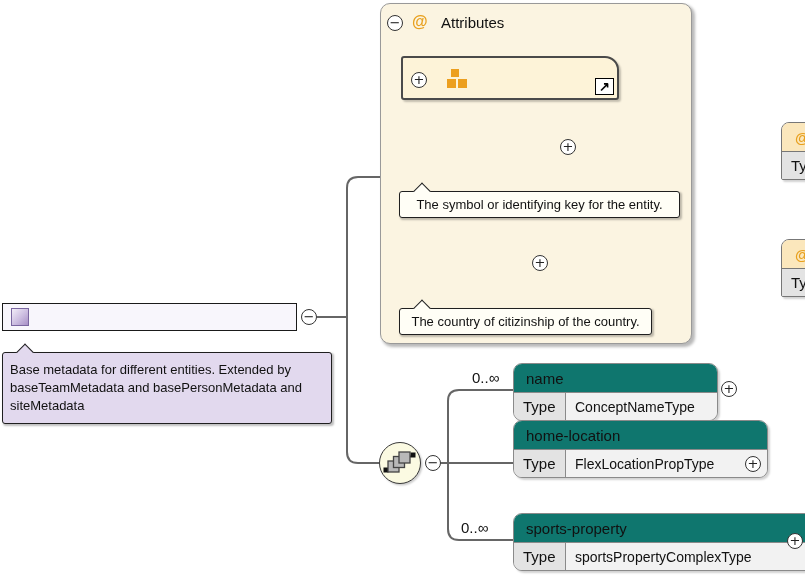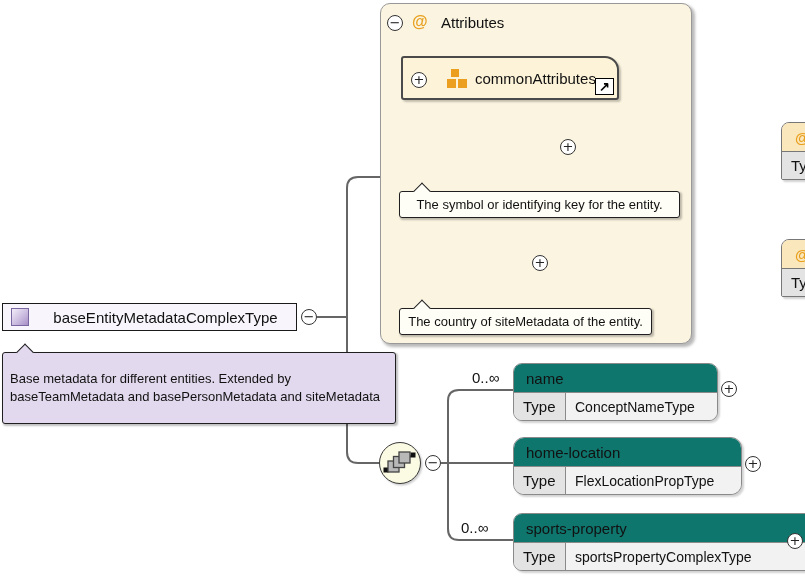--- a/index.html
+++ b/index.html
@@ -36,21 +36,21 @@
   
   .callout{
     position:absolute;box-sizing:border-box;border:1.6px solid #1f1f1f;border-radius:3px;
     box-shadow:1.5px 1.5px 2px rgba(0,0,0,.25);font-size:13px;z-index:2;
   }
   .callout .ptr{
     position:absolute;top:-7px;left:16px;width:11px;height:11px;
     transform:rotate(45deg);background:inherit;
     border-left:1.6px solid #1f1f1f;border-top:1.6px solid #1f1f1f;
   }
-  .callout.purple{background:#E2D9EE;left:2px;top:352px;width:394px;padding:17px 7px;line-height:18px;}
+  .callout.purple{background:#E2D9EE;left:2px;top:352px;width:330px;padding:8px 7px;line-height:18px;}
   .callout.cream{background:#FFFEF6;height:27px;display:flex;align-items:center;justify-content:center;white-space:nowrap;}
 
   
   .panel{
     position:absolute;left:380px;top:3px;width:312px;height:341px;box-sizing:border-box;
     background:#FBF4E1;border:1.6px solid #999;border-radius:10px;
     box-shadow:2.5px 2.5px 3px rgba(0,0,0,.28);z-index:1;
   }
   .panel .at{position:absolute;left:31px;top:10px;font-size:16px;font-weight:bold;color:#E8A01E;line-height:16px;}
   .panel .ptitle{position:absolute;left:60px;top:11px;font-size:15px;line-height:16px;color:#111;}
@@ -84,21 +84,21 @@
   .attrcard{border-radius:8px 8px 8px 2px;border-color:#777;}
   .attrcard .hd{background:#FBE7BC;border-bottom-color:#777;}
   .attrcard .hd .hat{color:#E8A01E;font-weight:bold;margin:0 10px 0 13px;font-size:15px;}
   .attrcard .tcell{width:50px;border-right-color:#777;}
   .ecard{border-radius:9px;}
   .ecard .hd{background:#0f766e;padding-left:12px;}
 
   .card-0{left:400px;top:118px;width:155px;}
   .card-1{left:400px;top:235px;width:130px;}
   .ecard-0{left:513px;top:363px;width:205px;}
-  .ecard-1{left:513px;top:437px;width:229px;border-radius:11px;}
+  .ecard-1{left:513px;top:420px;width:255px;}
   .ecard-2{left:513px;top:513px;width:309px;}
 
   .cardinality{position:absolute;font-size:15px;color:#111;z-index:2;white-space:nowrap;}
 
   
   .seq{
     position:absolute;left:379px;top:442px;width:42px;height:42px;box-sizing:border-box;
     border:1.6px solid #3a3a3a;border-radius:50%;background:#FBFAE2;z-index:2;
     box-shadow:1.5px 1.5px 2px rgba(0,0,0,.2);
   }
@@ -112,42 +112,40 @@
     <g fill="none" stroke="#666" stroke-width="2">
       <path d="M 317 317 L 348 317"></path>
       <path d="M 380 177 L 358 177 Q 347 177 347 188 L 347 452 Q 347 463 358 463 L 379 463"></path>
       <path d="M 441 463 L 513 463"></path>
       <path d="M 513 390 L 459 390 Q 448 390 448 401 L 448 529 Q 448 540 459 540 L 513 540"></path>
     </g>
   </svg>
 
   <div class="rootbox">
     <span class="picon"></span>
-    <span class="rlabel">baseEntityMetadataComplexType</span>
   </div>
   <div class="pm" style="left:301px;top:309px;">−</div>
 
   <div class="callout purple">
     <span class="ptr"></span>
     <span>Base metadata for different entities. Extended by baseTeamMetadata and basePersonMetadata and siteMetadata</span>
   </div>
 
   <div class="panel">
     <div class="pm" style="left:6px;top:11px;">−</div>
     <span class="at">@</span>
     <span class="ptitle">Attributes</span>
 
     <div class="agroup">
       <div class="pm" style="left:8px;top:14px;">+</div>
       <span class="aicon">
           <i class="s1"></i>
           <i class="s2"></i>
           <i class="s3"></i>
         </span>
-      <span class="aglabel">commonAttributes</span>
       <span class="linkarrow">↗</span>
     </div>
 
     <div class="card attrcard card-0">
       <div class="hd">
         <span class="hat">@</span>
 
       </div>
       <div class="bd">
         <span class="tcell">Type</span>
@@ -168,21 +166,21 @@
       </div>
       <div class="bd">
         <span class="tcell">Type</span>
 
       </div>
     </div>
     <div class="pm" style="left:151px;top:251px;">+</div>
 
     <div class="callout cream" style="left:18px;top:304px;width:253px;">
       <span class="ptr"></span>
-      <span>The country of siteMetadata of the entity.</span>
+      <span>The country of citizinship of the country.</span>
     </div>
   </div>
 
   <div class="seq">
     <svg width="39" height="39" viewBox="0 0 39 39">
       <line x1="6" y1="27" x2="33" y2="12" stroke="#333" stroke-width="1.6"></line>
       <rect x="3.5" y="24.5" width="5" height="5" fill="#111"></rect>
       <rect x="30.5" y="9.5" width="5" height="5" fill="#111"></rect>
       <rect x="8" y="18" width="11" height="11" fill="#b8b8b8" stroke="#444" stroke-width="1.3"></rect>
       <rect x="13.5" y="13.5" width="11" height="11" fill="#b8b8b8" stroke="#444" stroke-width="1.3"></rect>

